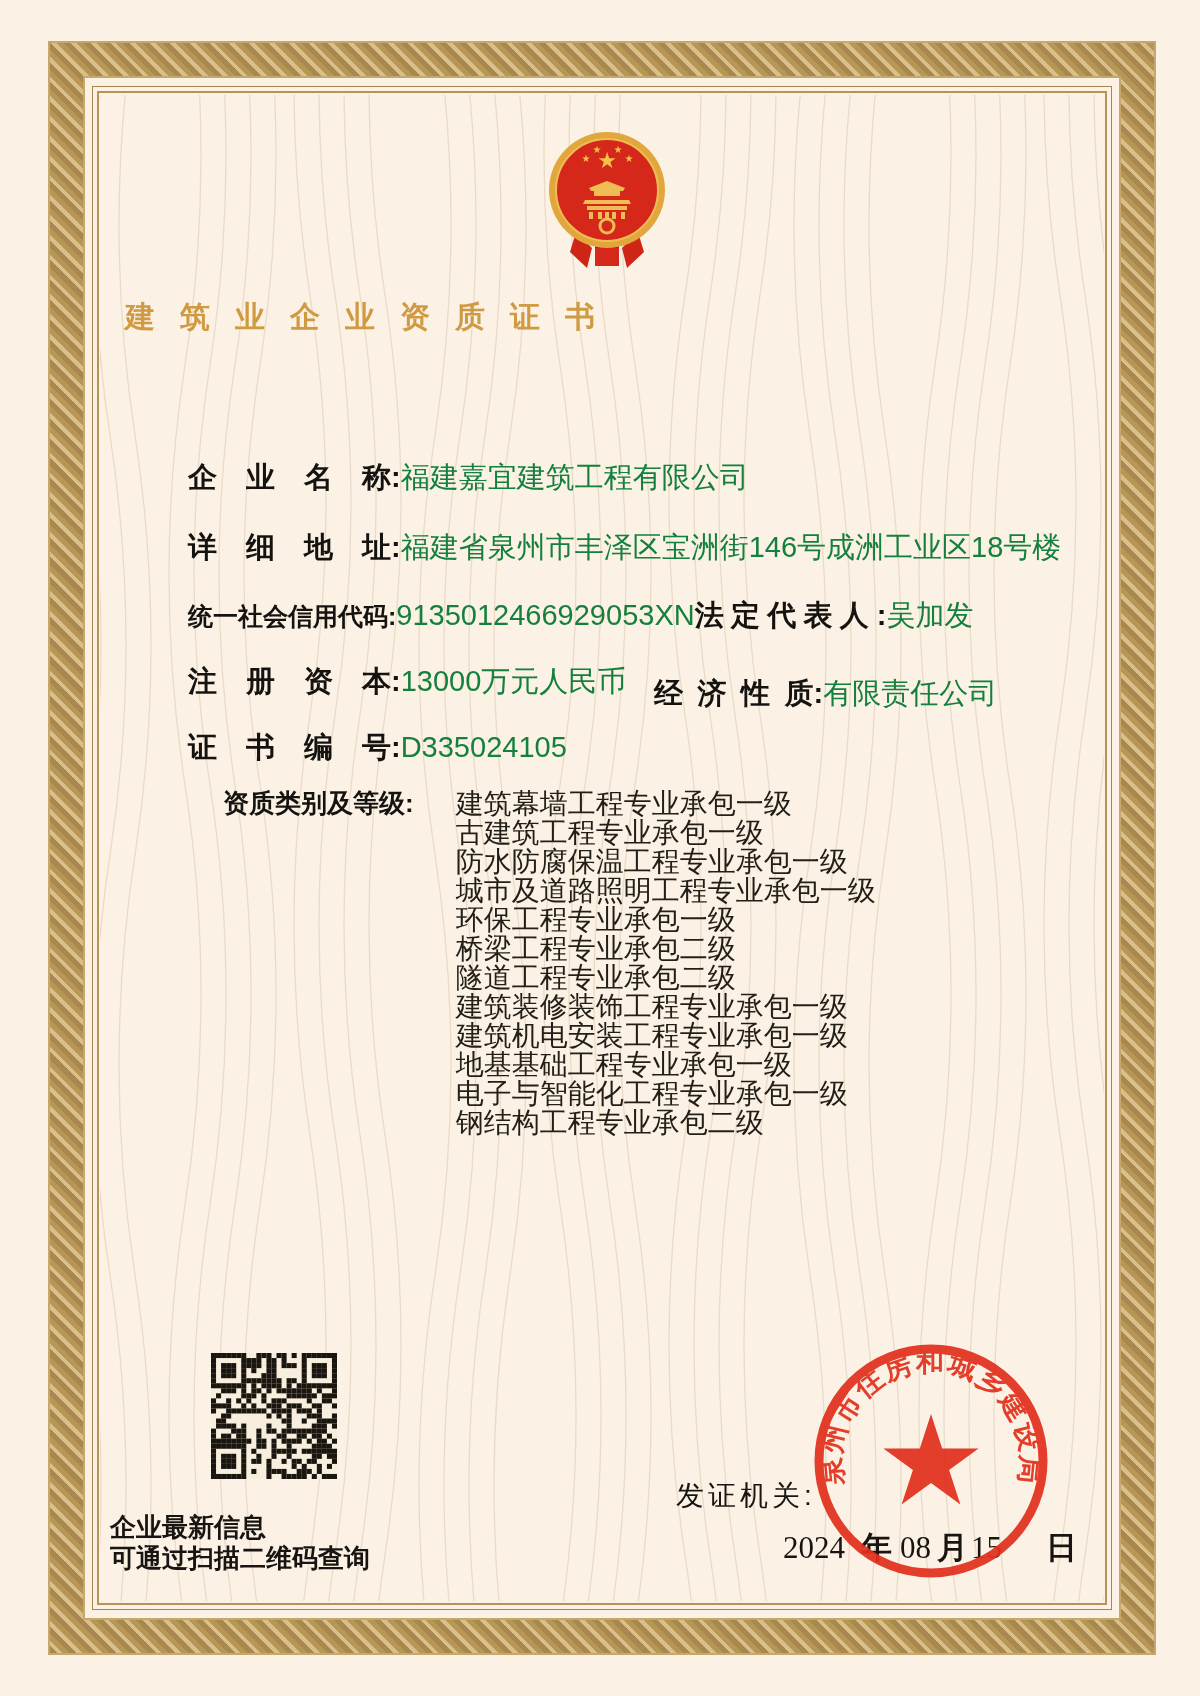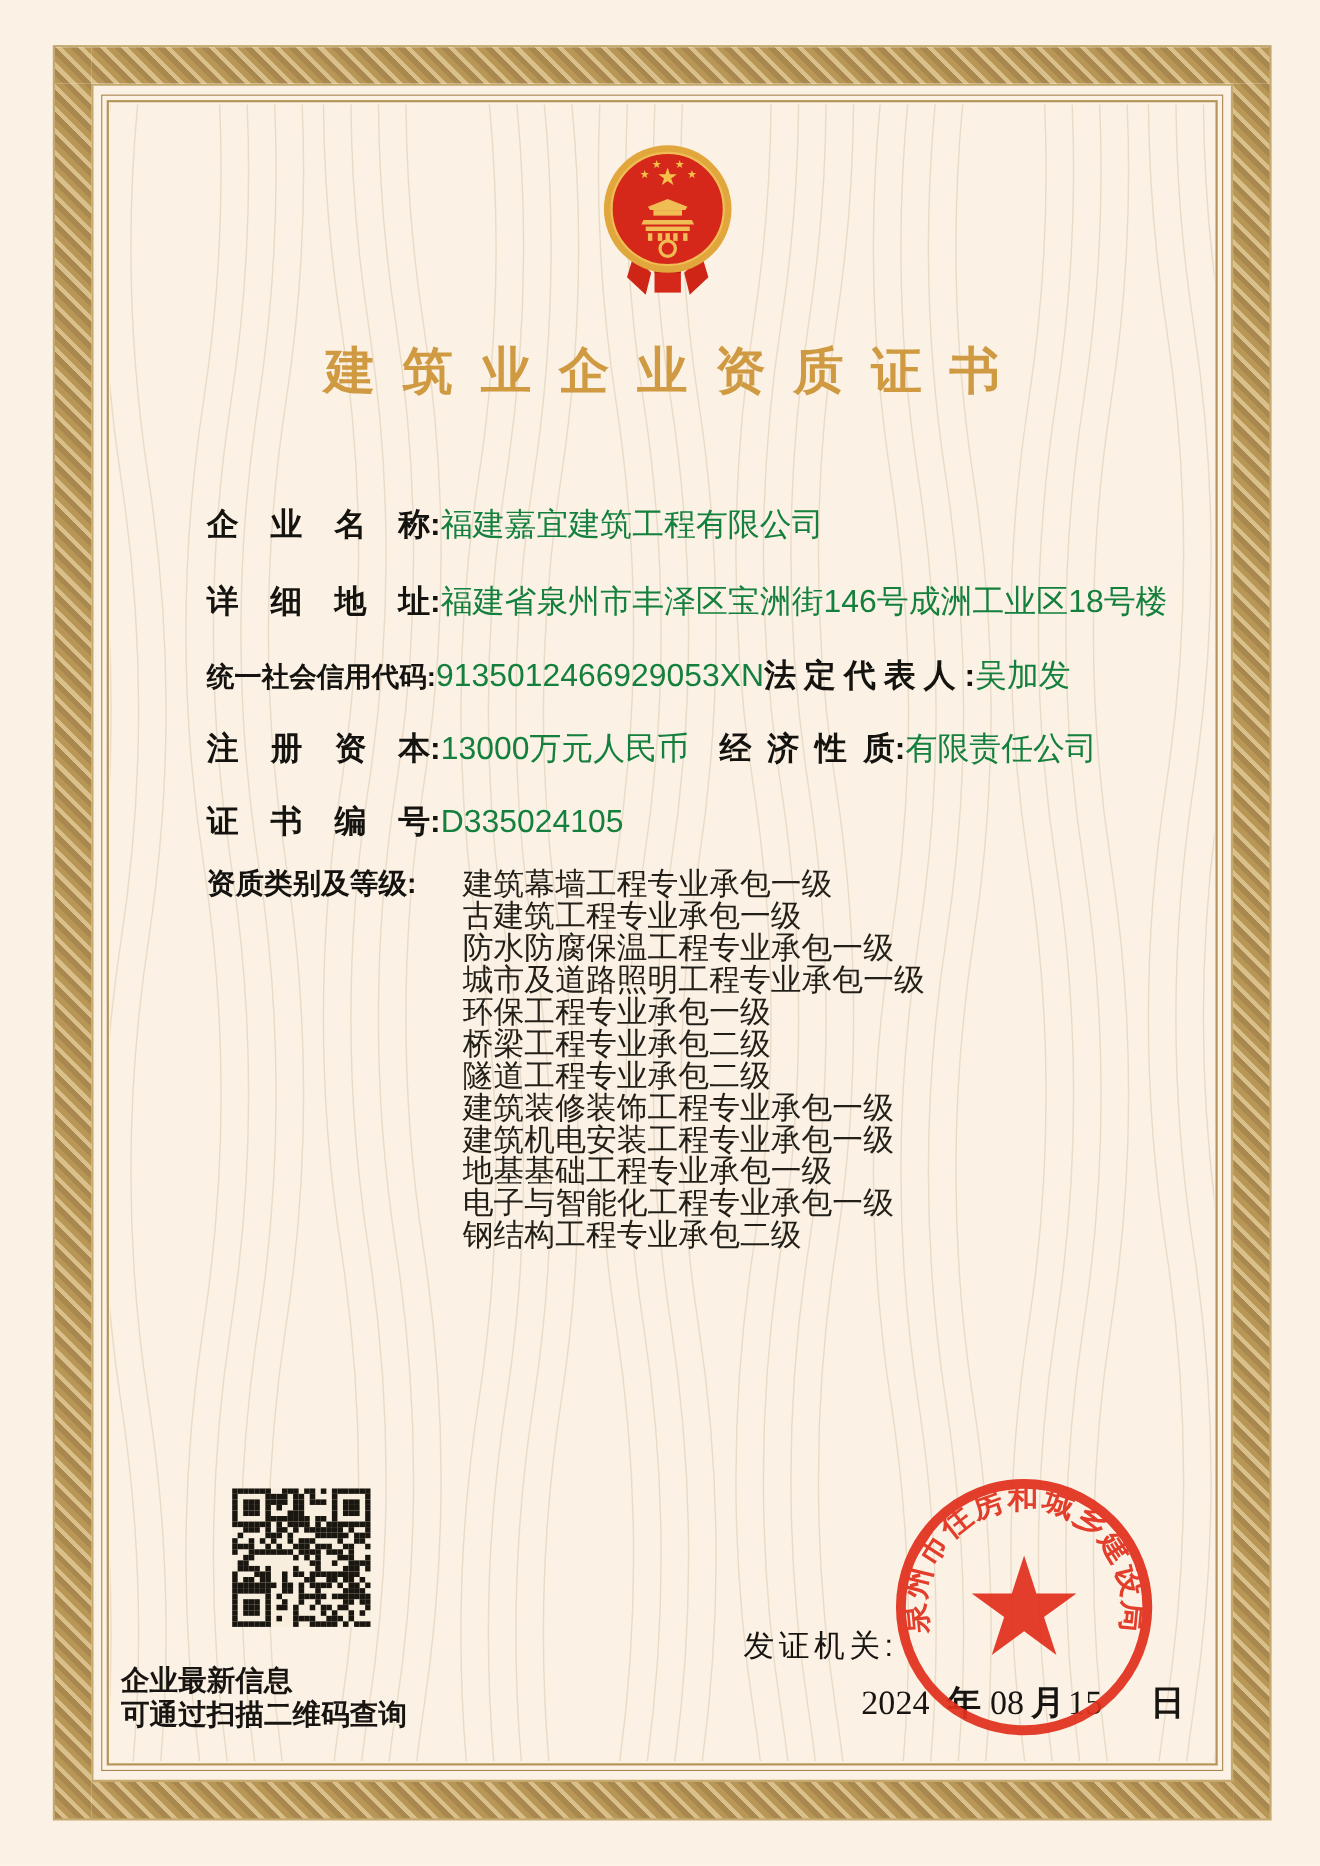--- a/index.html
+++ b/index.html
@@ -9,30 +9,30 @@
   .band{position:absolute;top:43px;bottom:43px;left:50px;right:46px;
         border:33px solid #b99a5e;
         border-image:repeating-linear-gradient(45deg,#a8884e 0 5px,#d9c08a 5px 9px,#b89655 9px 14px) 33;
         box-shadow:0 0 0 2px #c5a86e inset,0 0 0 2px #c5a86e;}
   .iline1{position:absolute;top:86px;bottom:86px;left:92px;right:88px;border:1px solid #a8854e;}
   .iline2{position:absolute;top:91px;bottom:91px;left:97px;right:93px;border:2px solid #b59459;}
   .waves{position:absolute;top:95px;left:100px;width:1004px;height:1506px;pointer-events:none;}
   
   .emblem{position:absolute;left:542px;top:128px;width:130px;height:146px;}
   
-  .title{position:absolute;left:100px;right:96px;top:307px;text-align:center;
-         font-size:46px;font-weight:bold;color:#cf9a42;letter-spacing:25px;margin:0;
+  .title{position:absolute;left:100px;right:96px;top:297px;text-align:left;
+         font-size:30px;font-weight:bold;color:#cf9a42;letter-spacing:25px;margin:0;
          text-indent:25px;white-space:nowrap;}
   
   .fl{position:absolute;left:188px;right:80px;height:40px;line-height:40px;white-space:nowrap;font-size:29px;color:#181512;}
   .lab{font-weight:bold;font-family:"Liberation Sans",sans-serif;color:#151310;}
   .lab.long8{font-size:25px;}
-  .lab.long7{font-size:26px;}
+  .lab.long7{font-size:26px;margin-left:35px;}
   .val{font-family:Liberation Sans, sans-serif;color:#15803d;}
-  .col2{position:absolute;left:466px;top:0;}
+  .col2{position:absolute;left:466px;top:12px;}
   .qual{position:absolute;left:188px;top:789px;font-size:29px;color:#181512;white-space:nowrap;}
   .qual .items{display:inline-block;vertical-align:top;}
   .qual .items div{line-height:29px;font-size:28px;font-family:Liberation Sans, sans-serif;color:#221e18;margin-left:42px;}
   .qual .lab{line-height:29px;display:inline-block;vertical-align:top;}
   
   .qr{position:absolute;left:211px;top:1353px;width:126px;height:126px;}
   .qr-caption{position:absolute;left:110px;top:1512px;width:320px;text-align:left;
               font-weight:bold;font-size:26px;line-height:31px;color:#171411;}
   
   .issuer{position:absolute;left:676px;top:1477px;font-size:28px;font-weight:normal;color:#171411;letter-spacing:4px;}

